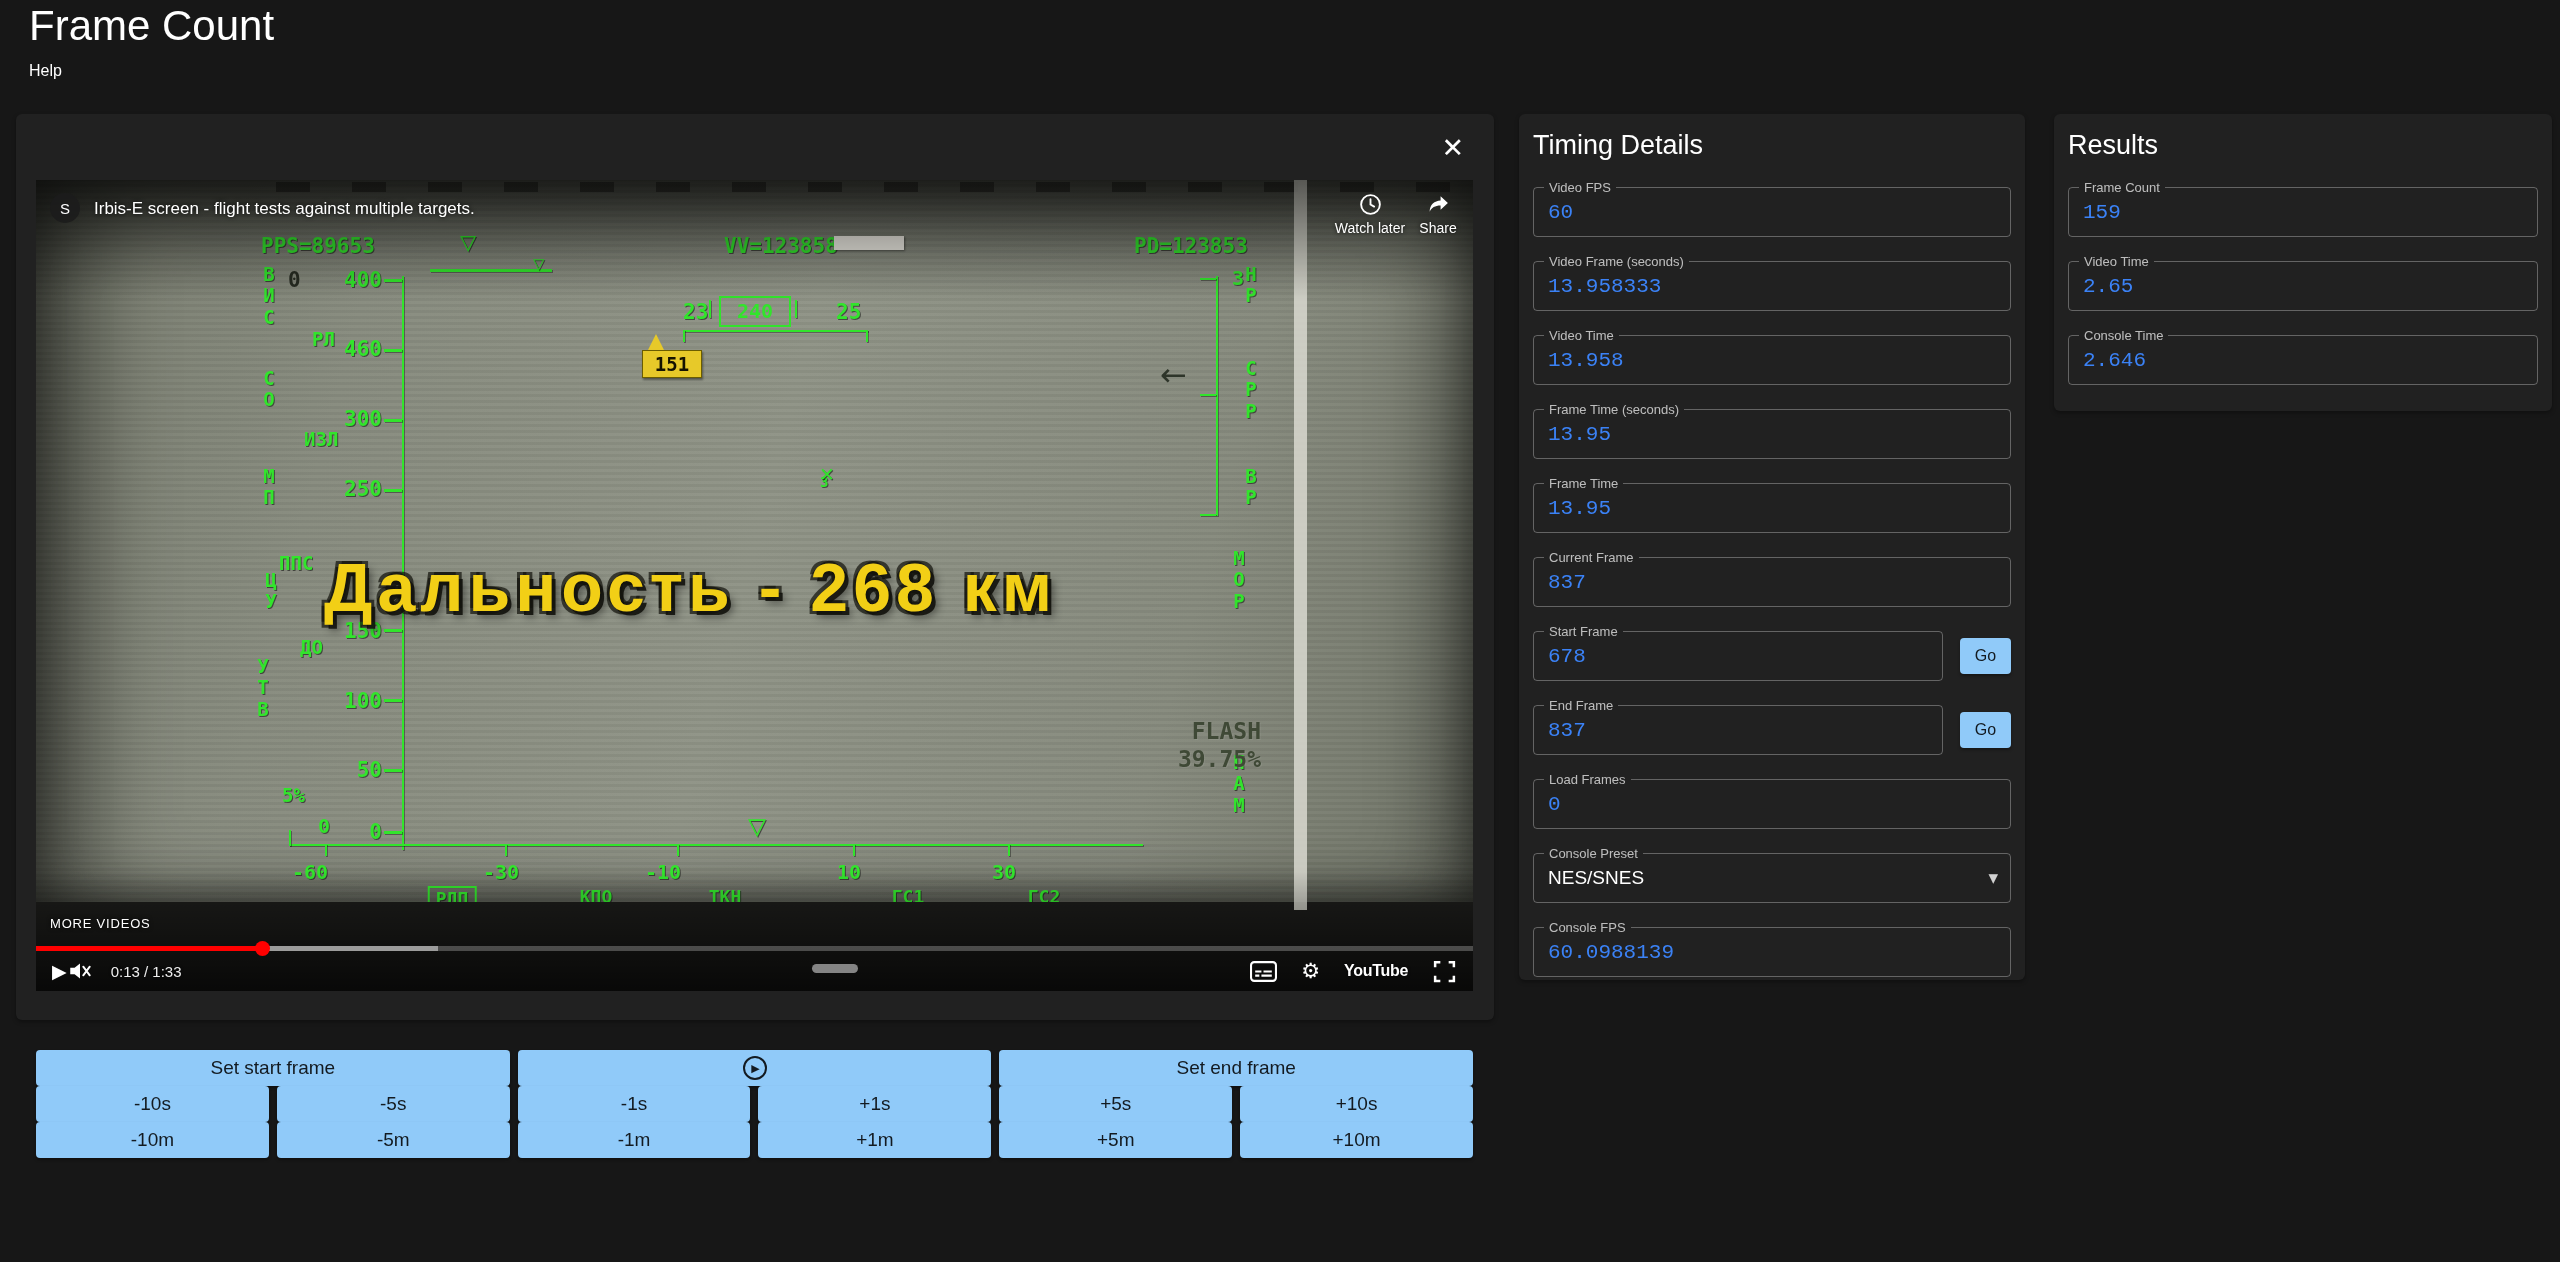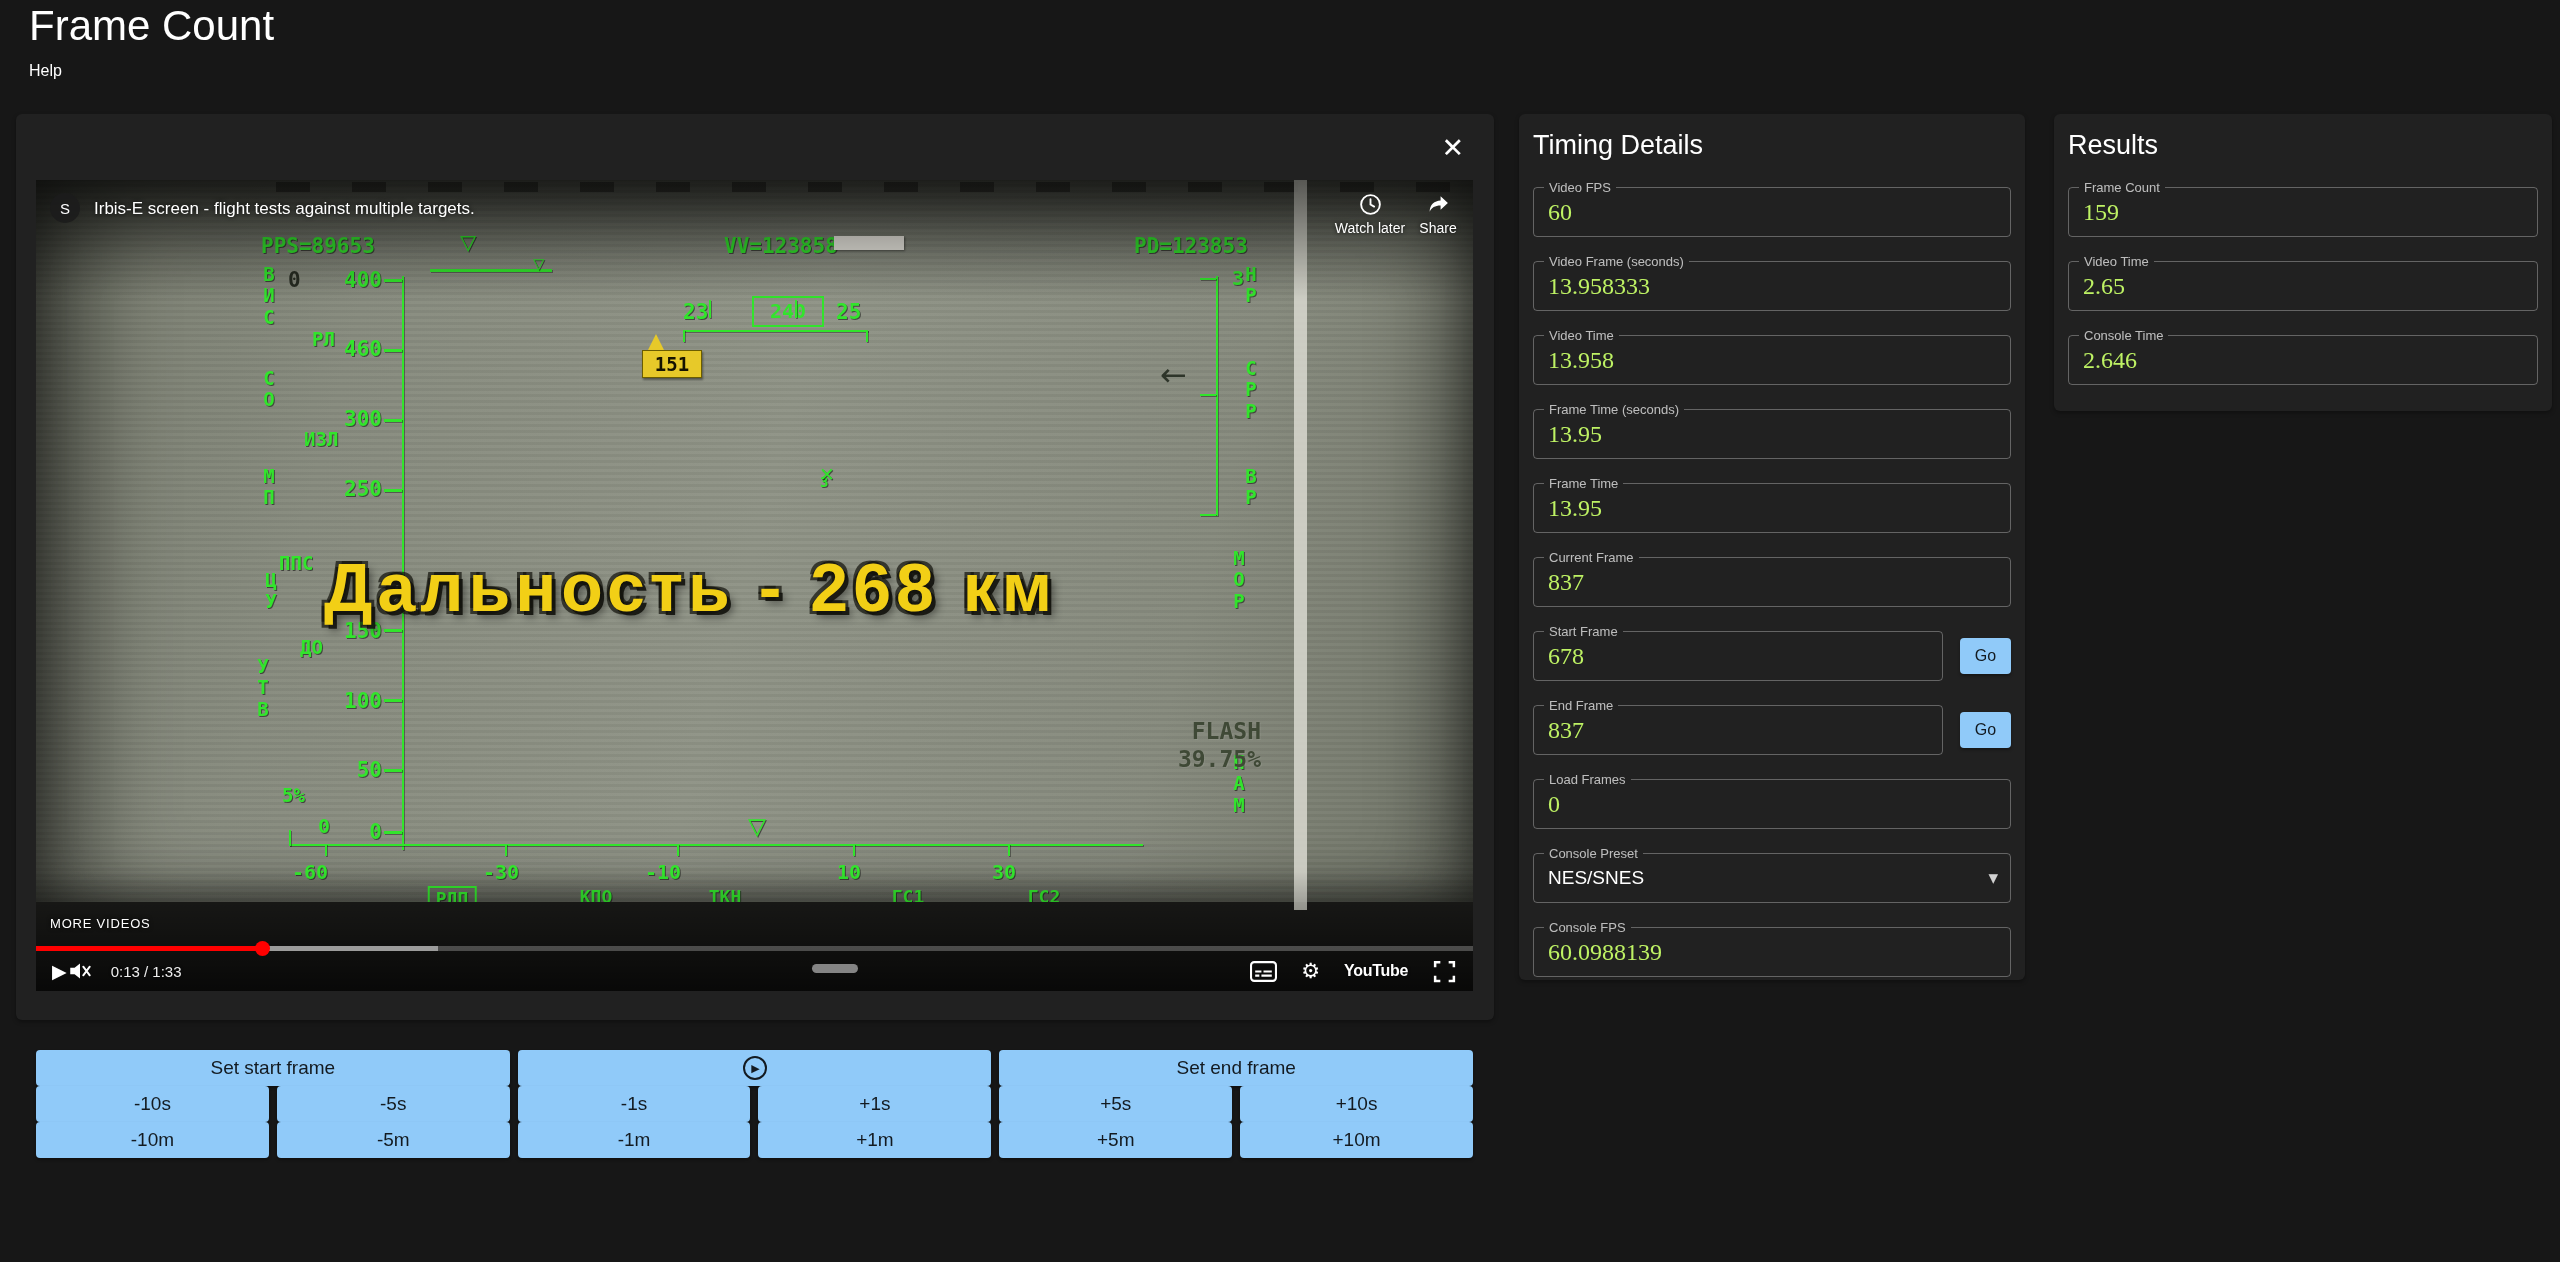--- a/index.html
+++ b/index.html
@@ -61,21 +61,21 @@
   .h-cu{left:228px;top:390px;}  .h-utv{left:220px;top:476px;}
   .h-rl{left:276px;top:148px;font-size:19px;} .h-izl{left:268px;top:248px;font-size:19px;}
   .h-pps2{left:243px;top:372px;font-size:19px;} .h-do{left:264px;top:456px;font-size:19px;}
   .h-pct{left:246px;top:604px;font-size:19px;}
 
   .h-nr{left:1208px;top:84px;} .h-srr{left:1208px;top:178px;} .h-vr{left:1208px;top:286px;}
   .h-mor{left:1196px;top:368px;} .h-pam{left:1196px;top:572px;}
 
   .h-t23{left:647px;top:120px;} .h-t25{left:800px;top:120px;}
   .h-tbox{left:683px;top:116px;width:68px;height:27px;border:2px solid #32e42c;text-align:center;
-          font-size:20px;line-height:26px;color:#32e42c;font-family:"DejaVu Sans Mono",monospace;font-weight:bold;margin-left:33px;}
+          font-size:20px;line-height:26px;color:#32e42c;font-family:"DejaVu Sans Mono",monospace;font-weight:bold;}
   .h-ttk{width:2px;height:18px;top:120px;} .ttka{left:673px;} .ttkb{left:759px;}
   .h-tline{left:647px;top:150px;width:185px;height:2px;}
   .h-tlt{width:2px;height:12px;top:150px;} .tlta{left:647px;} .tltb{left:830px;}
 
   .h-rangeptr{left:612px;top:154px;width:0;height:0;border-left:8px solid transparent;
               border-right:8px solid transparent;border-bottom:16px solid #e7c929;}
   .h-range{left:606px;top:170px;width:58px;height:26px;background:#e7c929;border:1px solid #6b5d00;
            color:#151200;font:bold 19px "DejaVu Sans Mono",monospace;text-align:center;line-height:26px;
            box-shadow:1px 2px 2px rgba(0,0,0,.4);}
 
@@ -132,22 +132,22 @@
 
   
   .panel{padding:14px;box-sizing:border-box;}
   .timing-panel{left:1519px;top:114px;width:506px;height:866px;}
   .results-panel{left:2054px;top:114px;width:498px;height:297px;}
   .panel h2{margin:2px 0 0 0;font-size:27px;font-weight:400;color:#fff;}
   .fields{margin-top:26px;}
   .field{position:relative;height:50px;margin-bottom:24px;border:1px solid rgba(255,255,255,.3);border-radius:4px;box-sizing:border-box;}
   .flabel{position:absolute;top:-8px;left:10px;font-size:13px;color:rgba(255,255,255,.7);
           background:#212121;padding:0 5px;line-height:1.2;}
-  .finput{width:100%;height:100%;background:transparent;border:none;outline:none;color:#bef264;
-          font-size:24px;font-family:Liberation Serif, serif;padding:0 14px;box-sizing:border-box;}
+  .finput{width:100%;height:100%;background:transparent;border:none;outline:none;color:#3b82f6;
+          font-size:21px;font-family:Liberation Mono, monospace;padding:0 14px;box-sizing:border-box;}
   .fieldrow{position:relative;height:50px;margin-bottom:24px;}
   .field.short{width:410px;margin-bottom:0;}
   .go-btn{position:absolute;left:427px;top:7px;width:51px;height:36px;background:#90caf9;border:none;
           border-radius:4px;color:rgba(0,0,0,.87);font:500 16px "Liberation Sans",sans-serif;cursor:pointer;
           box-shadow:0 2px 3px rgba(0,0,0,.35);}
   .fselect{width:100%;height:100%;display:flex;align-items:center;padding:0 14px;box-sizing:border-box;
            font-size:19px;color:#fff;cursor:pointer;}
   .caret{position:absolute;right:12px;top:12px;font-size:19px;color:rgba(255,255,255,.8);}
 
   

